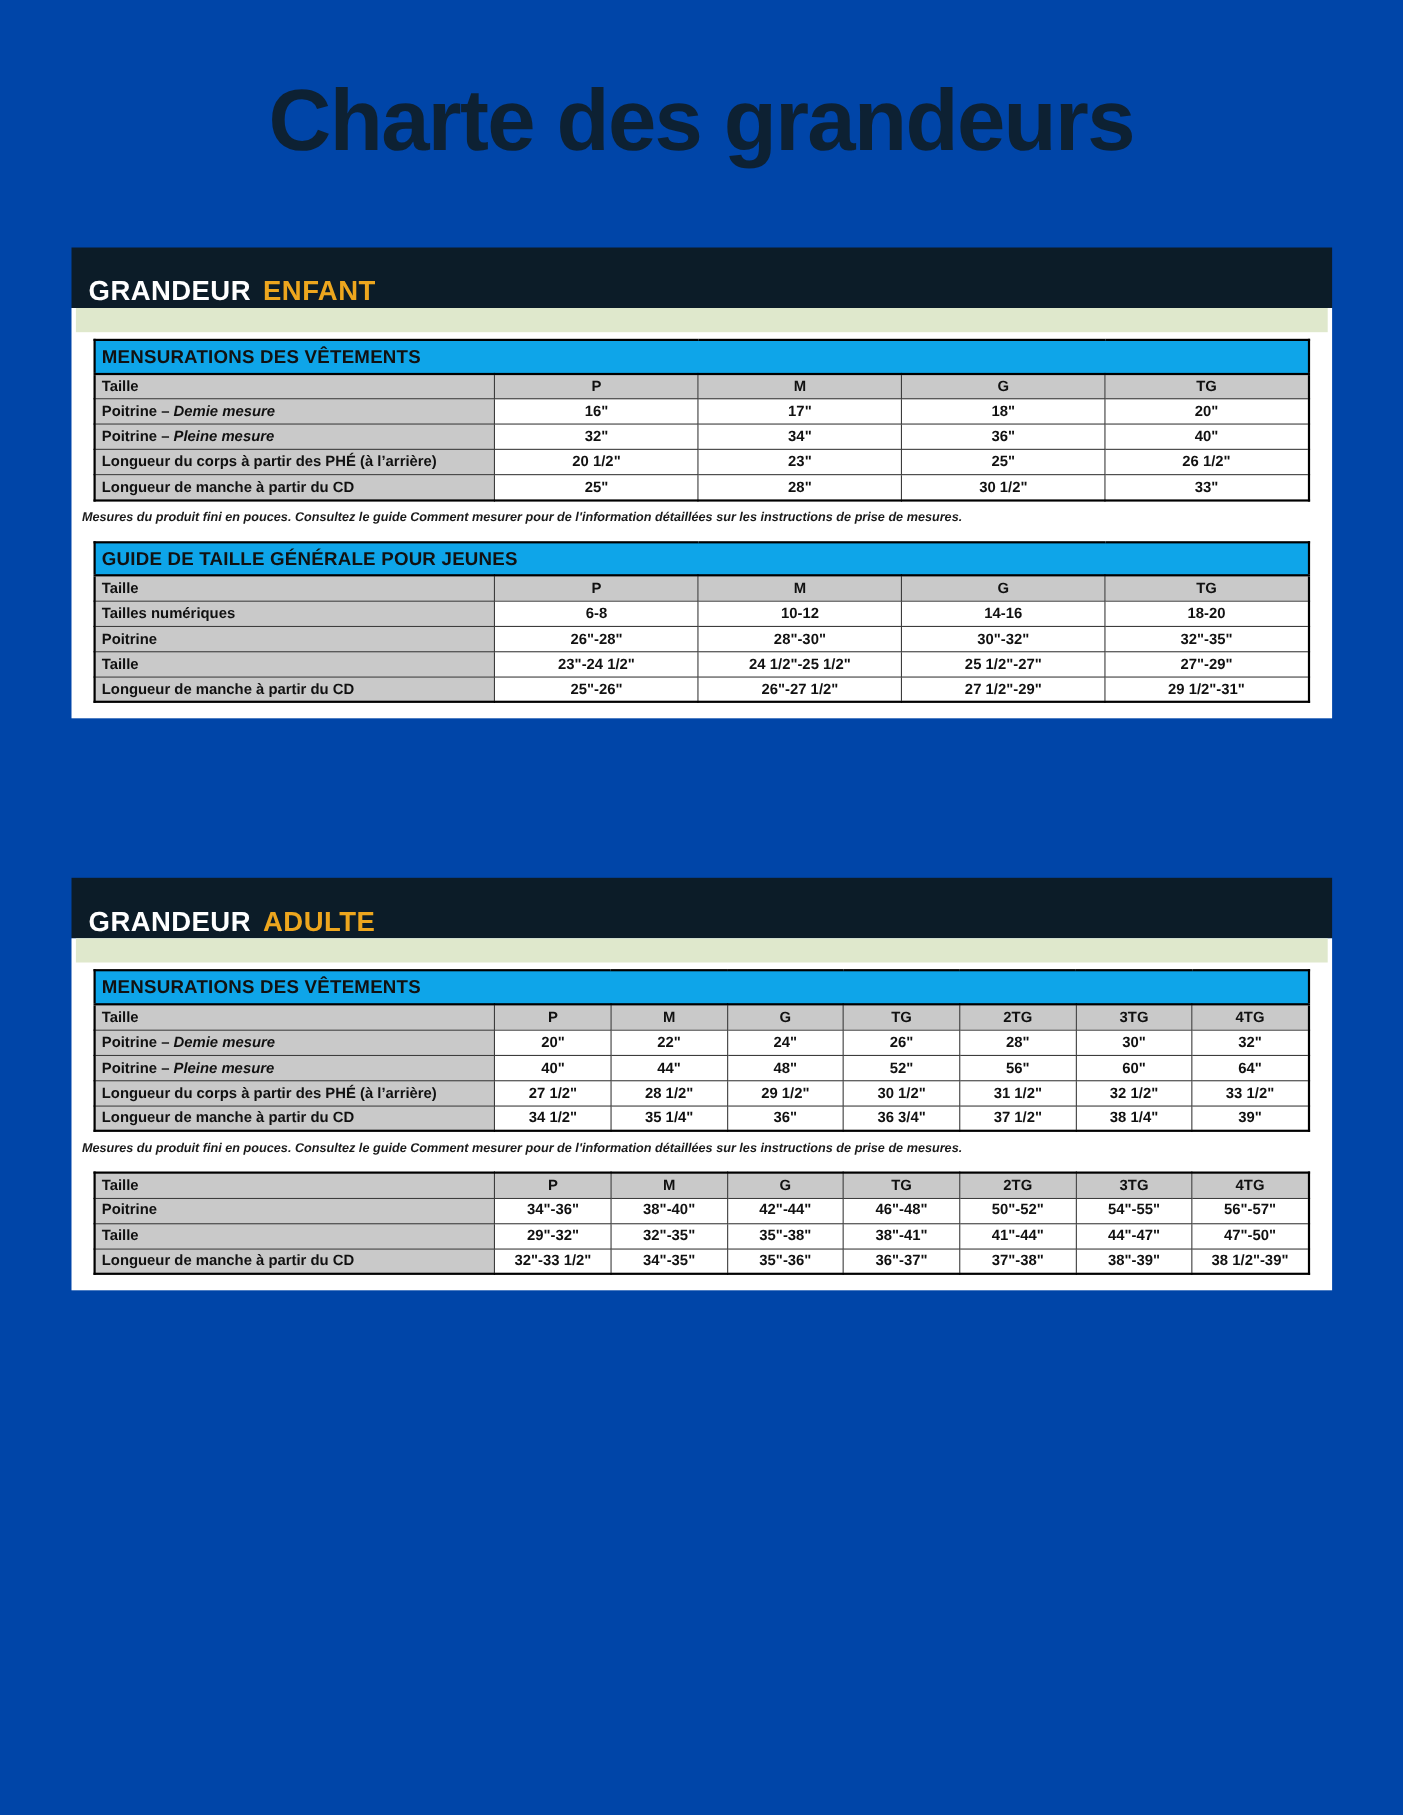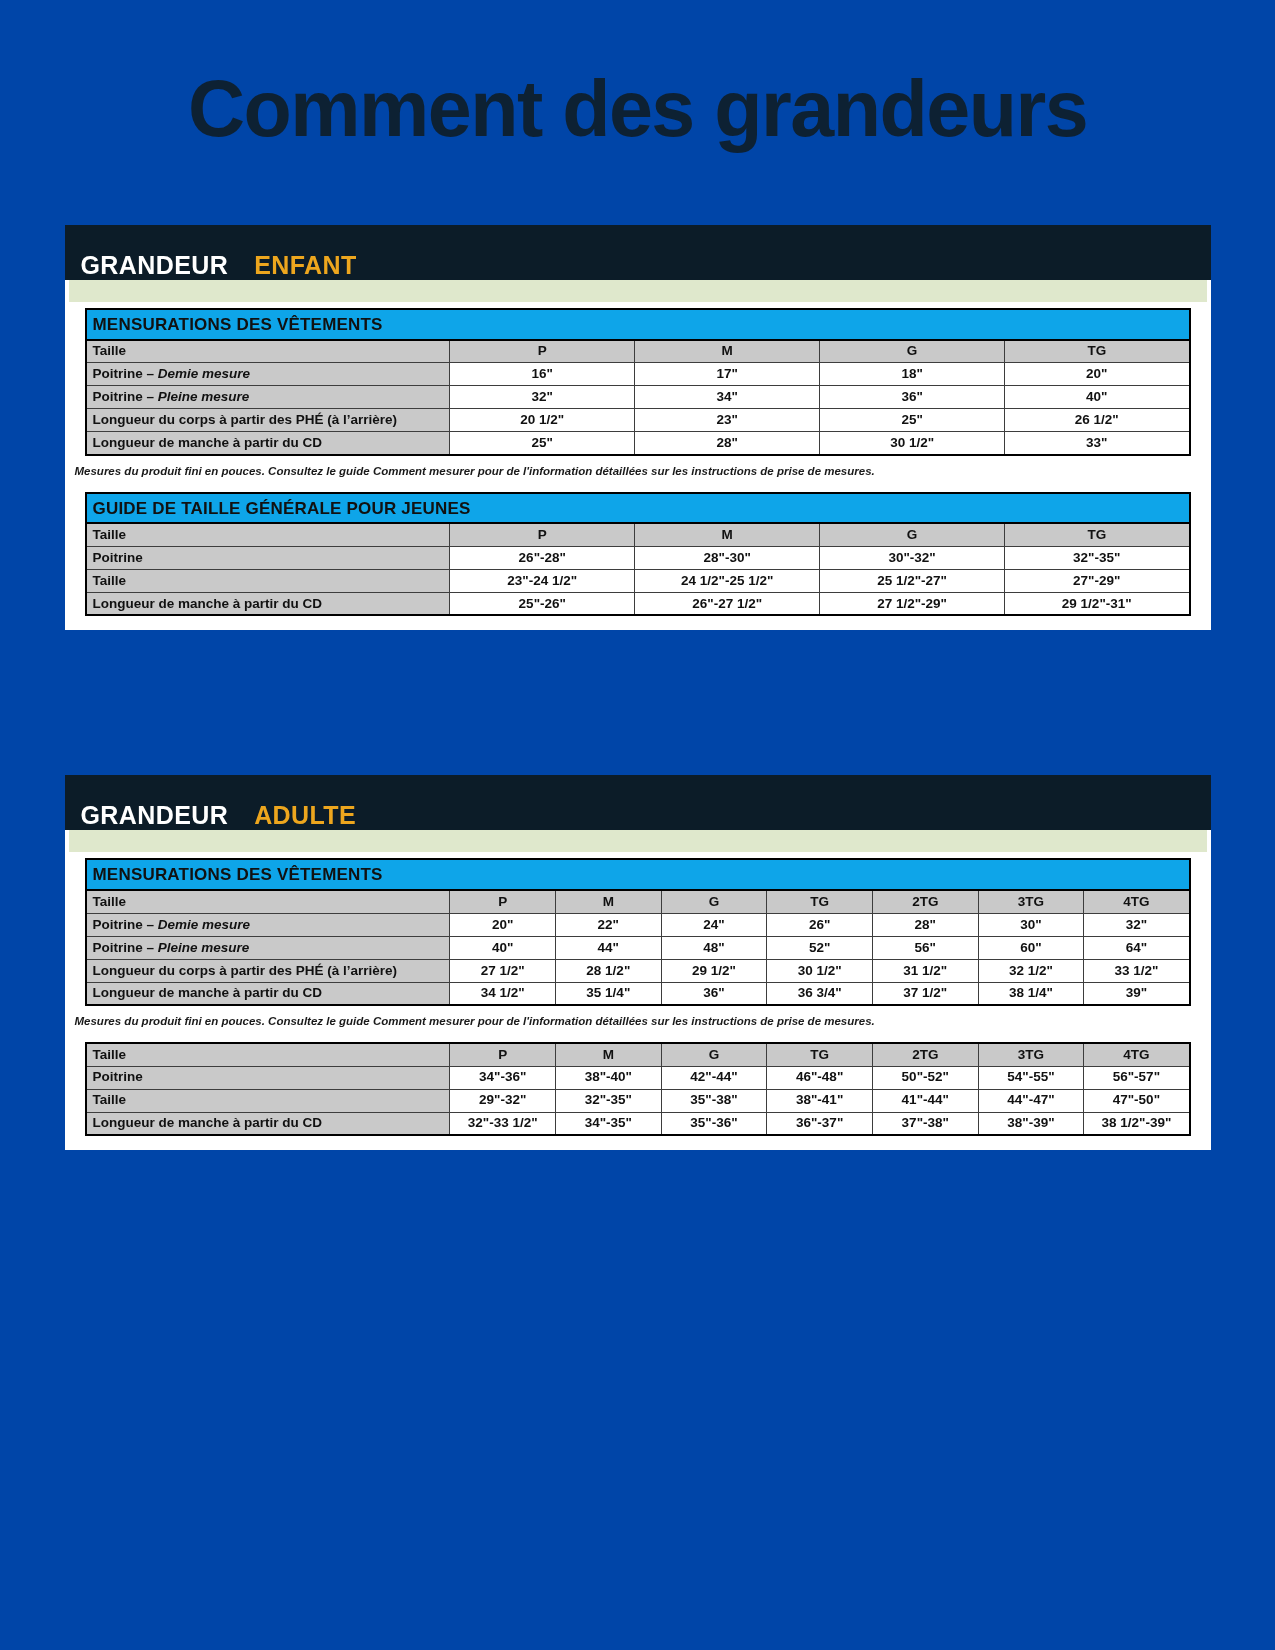--- a/index.html
+++ b/index.html
@@ -50,21 +50,21 @@
     color: #ffffff;
     font-size: 25px;
     font-weight: 700;
     letter-spacing: 0.4px;
   }
   .section-bar .qualifier {
     color: #eda61e;
     font-size: 25px;
     font-weight: 700;
     letter-spacing: 0.4px;
-    margin-left: 26px;
+    margin-left: 11px;
   }
 
   .section-body {
     background: #ffffff;
     padding: 0 0 14px 0;
   }
   .green-strip {
     background: #dfe8cc;
     height: 22px;
     margin: 0 4px;
@@ -118,21 +118,21 @@
     font-weight: 700;
     color: #1a1a1a;
     padding: 9px 10px 7px 10px;
     line-height: 1.2;
   }
 </style>
 </head>
 <body>
 
 <div class="header">
-  <h1 class="main-title">Comment des grandeurs</h1>
+  <h1 class="main-title">Charte des grandeurs</h1>
 </div>
 
 <div id="sections-root">
     <div class="section enfant">
       <div class="section-bar">
         <span class="grandeur">GRANDEUR</span>
         <span class="qualifier">ENFANT</span>
       </div>
       <div class="section-body">
         <div class="green-strip"></div>
@@ -200,20 +200,27 @@
             <tbody>
               <tr class="tbl-caption">
                 <td colspan="5">GUIDE DE TAILLE GÉNÉRALE POUR JEUNES</td>
               </tr>
               <tr class="head-row">
                 <td class="row-label">Taille</td>
                 <td class="col-head">P</td>
                 <td class="col-head">M</td>
                 <td class="col-head">G</td>
                 <td class="col-head">TG</td>
+              </tr>
+              <tr>
+                <td class="row-label"><span>Tailles numériques</span></td>
+                <td class="val">6-8</td>
+                <td class="val">10-12</td>
+                <td class="val">14-16</td>
+                <td class="val">18-20</td>
               </tr>
               <tr>
                 <td class="row-label"><span>Poitrine</span></td>
                 <td class="val">26"-28"</td>
                 <td class="val">28"-30"</td>
                 <td class="val">30"-32"</td>
                 <td class="val">32"-35"</td>
               </tr>
               <tr>
                 <td class="row-label"><span>Taille</span></td>

